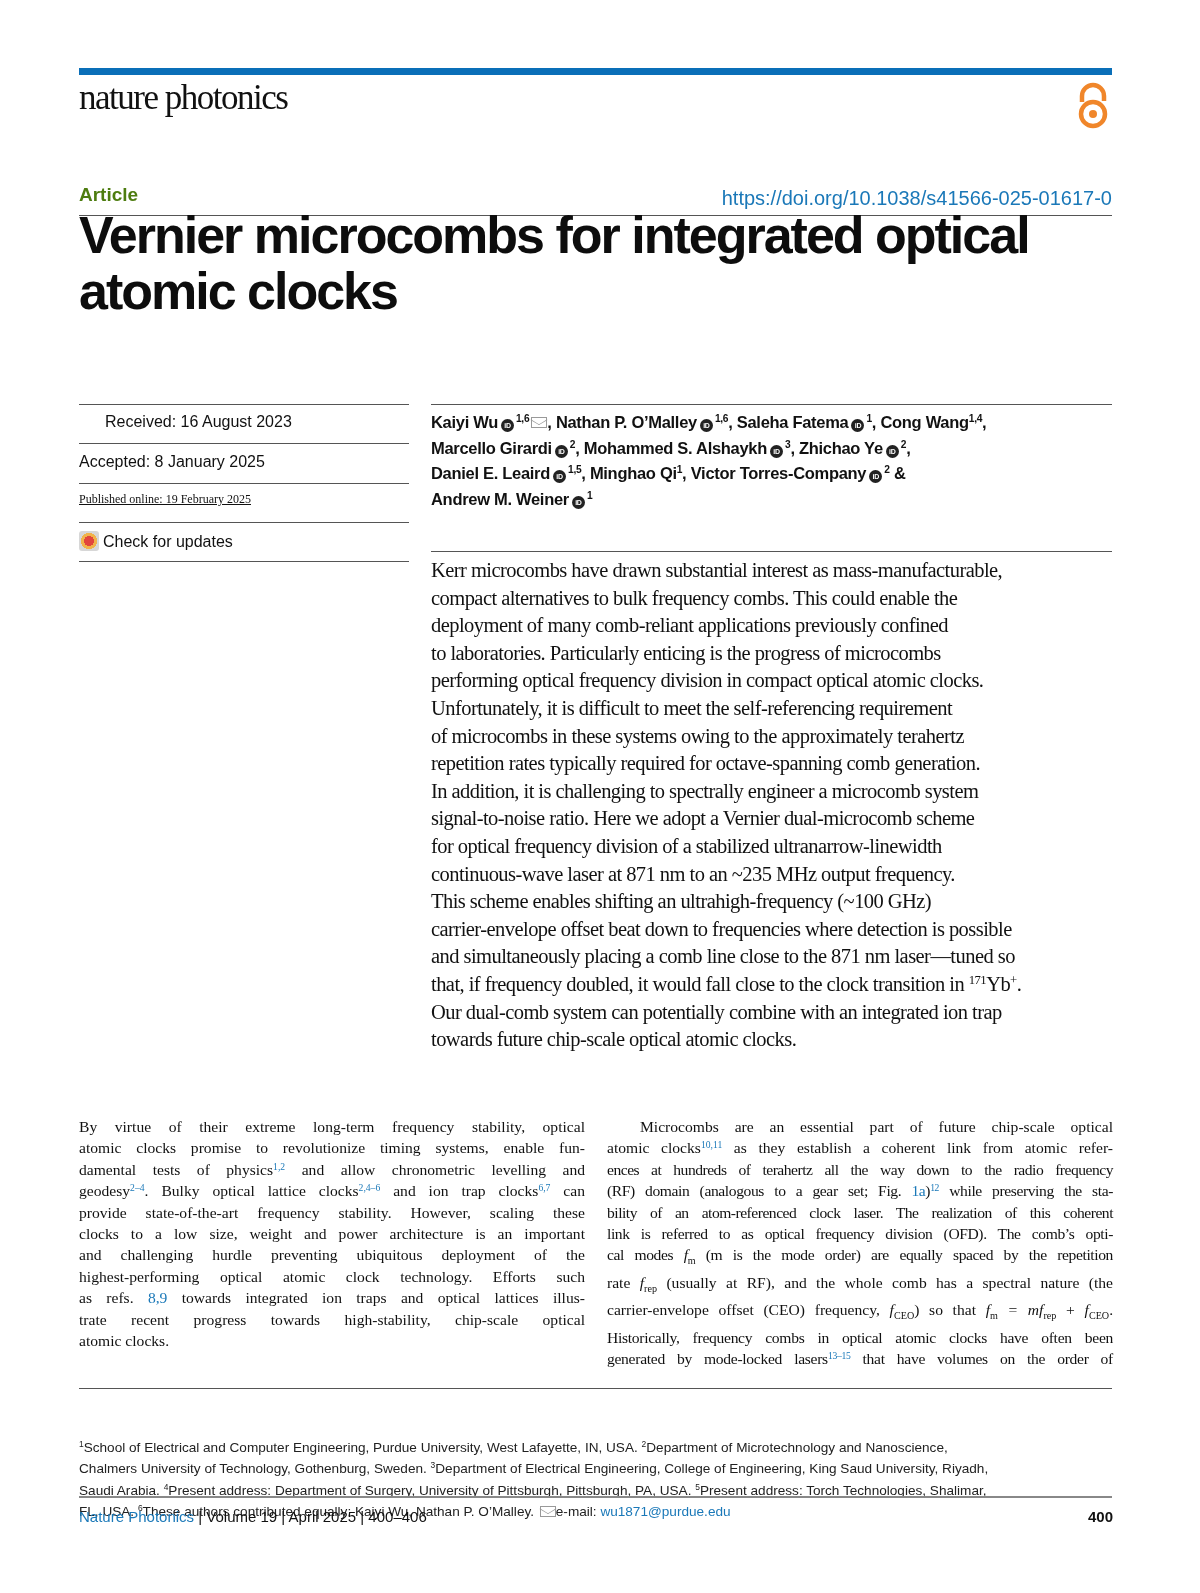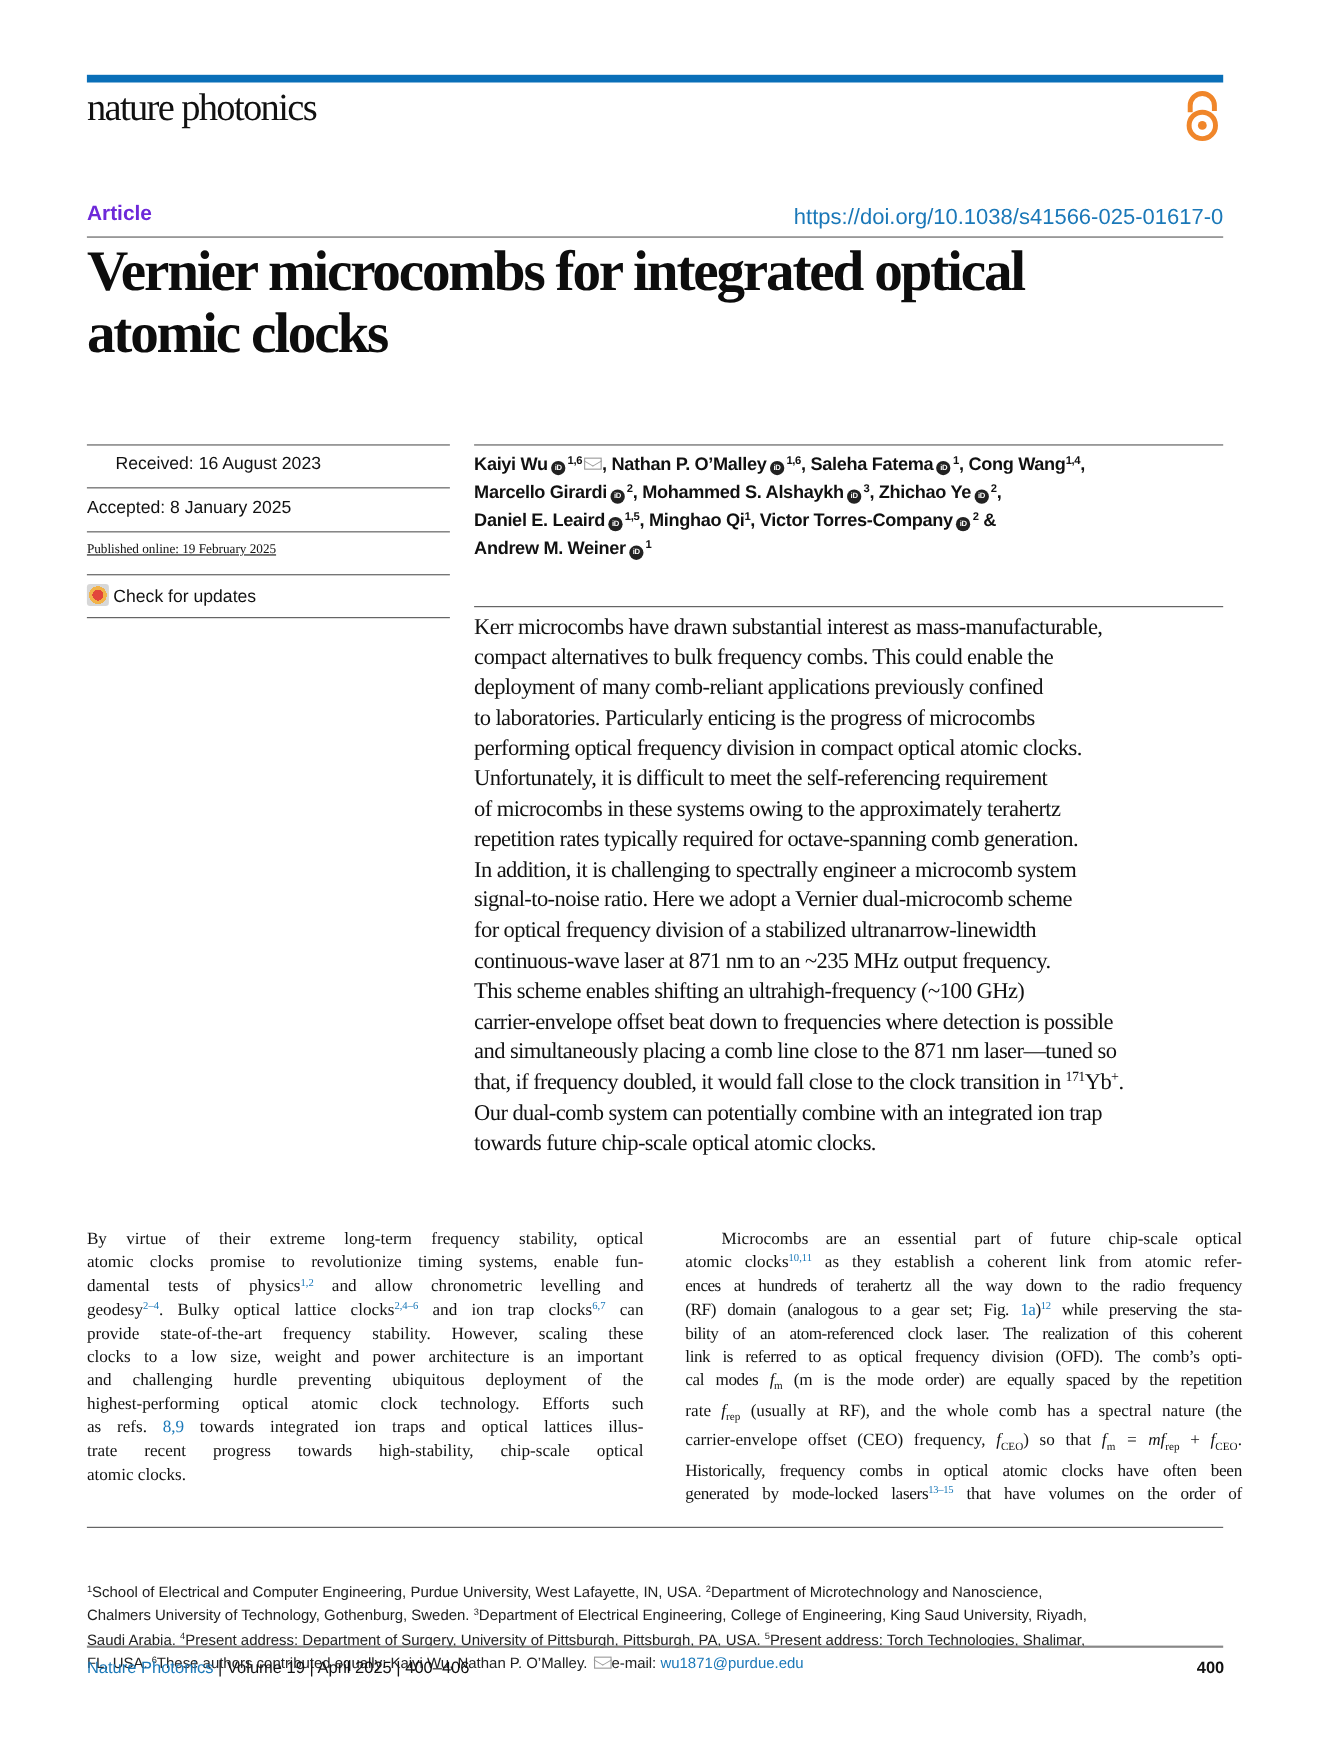--- a/index.html
+++ b/index.html
@@ -3,40 +3,40 @@
 <meta charset="utf-8">
 <style>
   * { box-sizing: border-box; margin: 0; padding: 0; }
   html, body { width: 1200px; height: 1593px; background: #ffffff; overflow: hidden; }
   body { position: relative; color: #1a1a1a; font-family: "Liberation Serif", serif; }
   a { text-decoration: none; }
   .abs { position: absolute; }
   .topbar { left: 79px; top: 68px; width: 1033px; height: 7px; background: #0a6fb8; }
   .journal { left: 79px; top: 78px; font-family: "Liberation Serif", serif; font-size: 35px; letter-spacing: -1.5px; color: #111; }
   .oa-icon { left: 1075px; top: 82px; width: 36px; height: 48px; }
-  .article-label { left: 79px; top: 184px; font-family: "Liberation Sans", sans-serif; font-weight: bold; font-size: 19px; color: #6d28d9; }
+  .article-label { left: 79px; top: 184px; font-family: "Liberation Sans", sans-serif; font-weight: bold; font-size: 19px; color: #4d7c0f; }
   .doi { right: 88px; top: 187px; font-family: "Liberation Sans", sans-serif; font-size: 20px; color: #1a78b8; }
   .hr { height: 0; border-top: 1.3px solid #555; }
-  .title { left: 79px; top: 220px; width: 1040px; font-family: Liberation Serif, serif; font-weight: bold; font-size: 52px; line-height: 56px; letter-spacing: -2px; color: #0d0d0d; }
+  .title { left: 79px; top: 207px; width: 1040px; font-family: Liberation Sans, sans-serif; font-weight: bold; font-size: 52px; line-height: 56px; letter-spacing: -2px; color: #0d0d0d; }
   .meta-row { left: 79px; width: 330px; font-family: "Liberation Sans", sans-serif; font-size: 16px; color: #111; }
   .meta-row.serif { font-family: "Liberation Serif", serif; font-size: 12px; text-decoration: underline; }
   .check-icon { display: inline-block; width: 20px; height: 20px; vertical-align: -4px; margin-right: 4px; border-radius: 3px; background: radial-gradient(circle at 50% 50%, #e2453c 0 5px, #f1b34a 5px 8px, #d7d7d7 8px); }
   .authors { left: 431px; top: 410px; width: 690px; font-family: "Liberation Sans", sans-serif; font-weight: bold; font-size: 16.5px; line-height: 25.5px; letter-spacing: -0.3px; color: #111; }
   .orcid { display: inline-block; width: 13px; height: 13px; border-radius: 50%; background: #222; color: #fff; font-size: 7px; line-height: 13px; text-align: center; vertical-align: 0; margin: 0 2px 0 3px; font-weight: bold; }
   .mail-icon { display: inline-block; width: 16px; height: 11px; border: 1px solid #999; position: relative; vertical-align: 0; margin-left: 2px; }
   .mail-icon:before { content: ""; position: absolute; left: 1px; top: -4px; width: 11px; height: 11px; border-right: 1px solid #999; border-bottom: 1px solid #999; transform: scaleY(0.6) rotate(45deg); }
   sup { font-size: 0.62em; vertical-align: 0.55em; line-height: 0; font-weight: normal; }
   .authors sup { font-weight: bold; }
   .abstract { left: 431px; top: 557px; width: 690px; font-family: "Liberation Serif", serif; font-size: 20.5px; line-height: 27.6px; letter-spacing: -0.55px; color: #111; }
   .abstract p { white-space: nowrap; }
   .body-col { font-family: "Liberation Serif", serif; font-size: 15.6px; line-height: 21.4px; color: #111; text-align: justify; }
   .body-col p.line { white-space: nowrap; text-align: justify; text-align-last: justify; }
   .body-col p.last { text-align-last: left; }
   .col-left { left: 79px; top: 1116px; width: 506px; }
-  .col-right { left: 623px; top: 1116px; width: 506px; }
+  .col-right { left: 607px; top: 1116px; width: 506px; }
   .link { color: #1a78b8; }
   .affil { left: 79px; top: 1394px; width: 1040px; font-family: "Liberation Sans", sans-serif; font-size: 13.6px; line-height: 21.4px; color: #222; margin-top: 43px; }
   .affil p { white-space: nowrap; }
   .footer-left { left: 79px; top: 1508px; font-family: "Liberation Sans", sans-serif; font-size: 15px; color: #111; }
   .footer-right { right: 87px; top: 1508px; font-family: "Liberation Sans", sans-serif; font-weight: bold; font-size: 15px; color: #111; }
   .footer-journal { color: #1a78b8; }
 </style>
 </head>
 <body>
 

